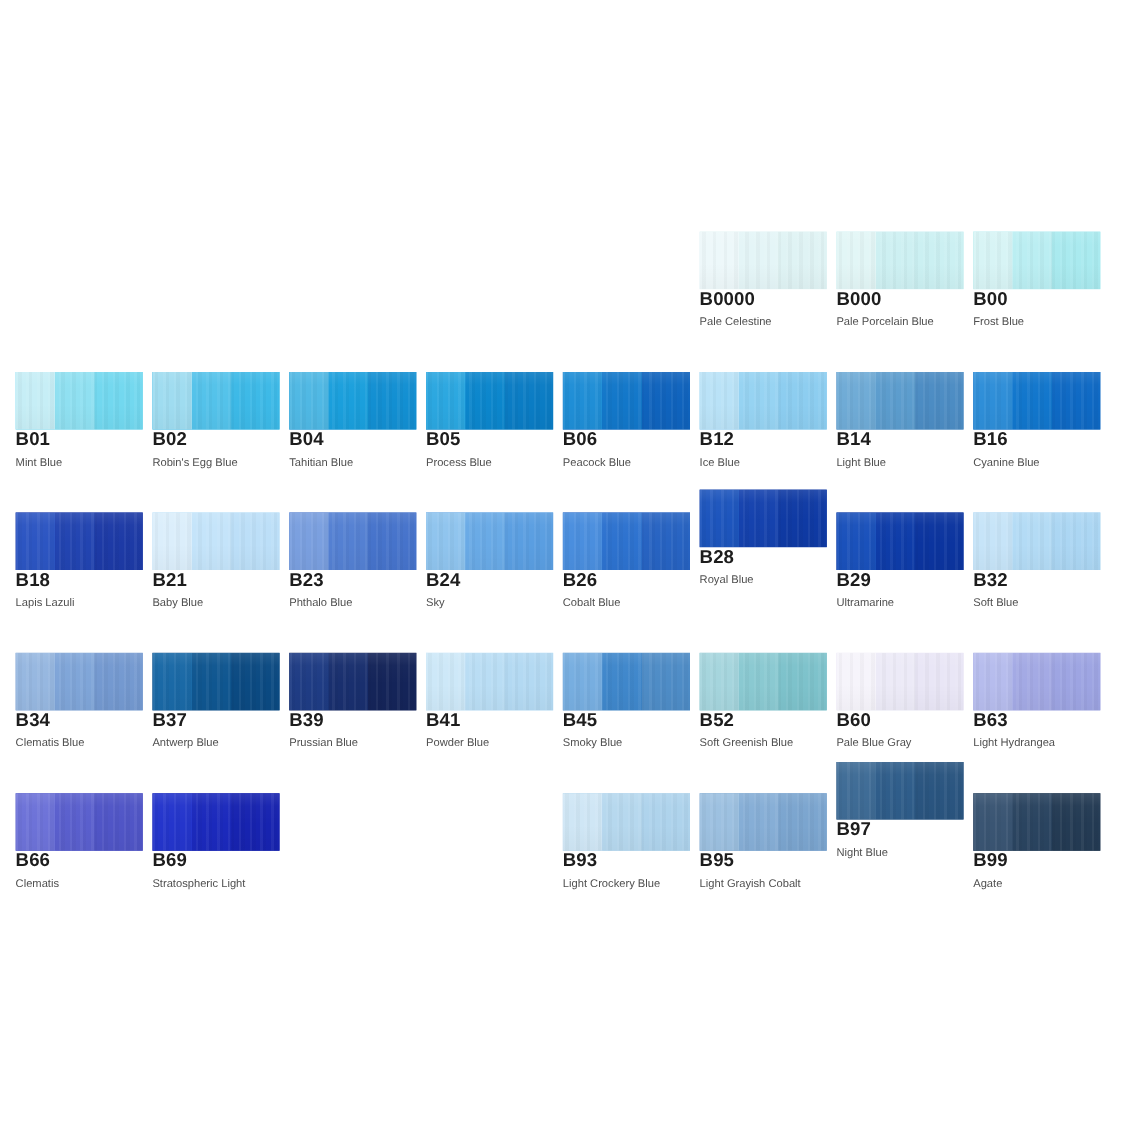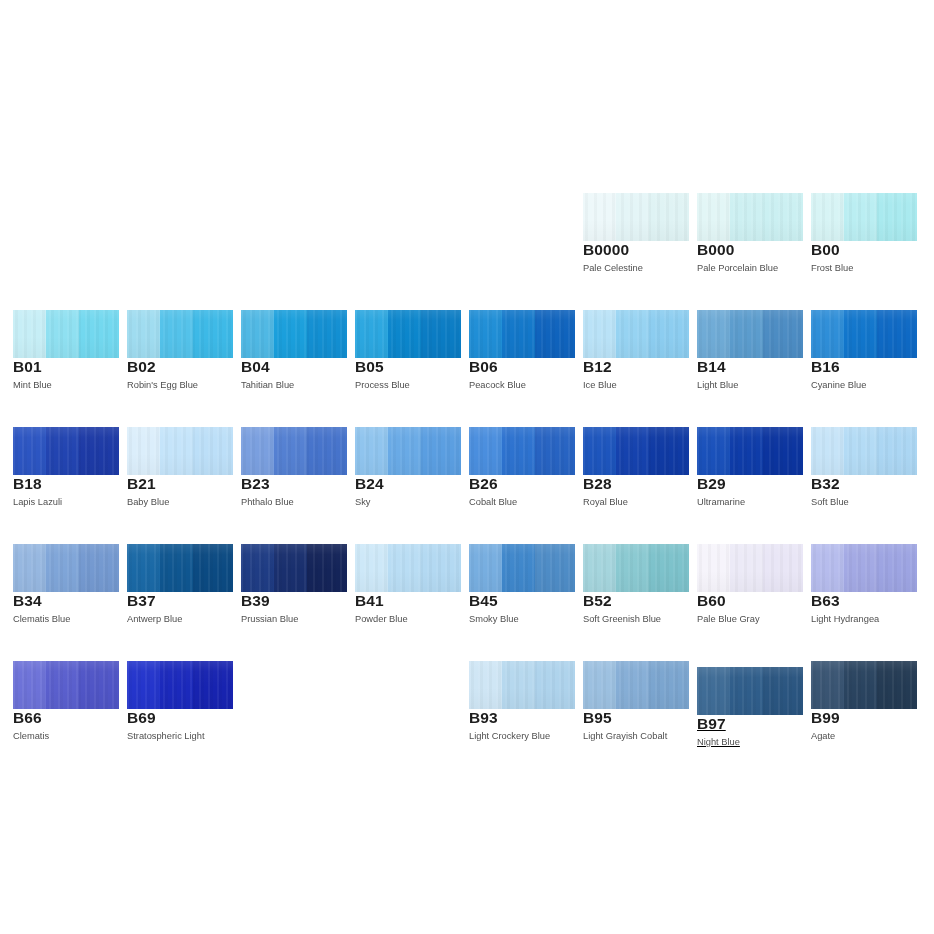--- a/index.html
+++ b/index.html
@@ -250,21 +250,21 @@
       <div class="swatch-chip" style="background: rgb(39, 99, 194);">
         <div class="band band-light" style="background: rgb(74, 142, 222);"></div>
         <div class="band band-mid" style="background: rgb(45, 114, 207);"></div>
         <div class="band band-dark" style="background: rgb(39, 99, 194);"></div>
         <div class="chip-texture"></div>
         <div class="chip-sheen"></div>
       </div>
       <div class="swatch-code">B26</div>
       <div class="swatch-name">Cobalt Blue</div>
     </div>
-    <div class="swatch-cell" style="left: 583px; top: 427px;">
+    <div class="swatch-cell" style="left: 583px; top: 408px;">
       <div class="swatch-chip" style="background: rgb(15, 58, 164);">
         <div class="band band-light" style="background: rgb(29, 85, 189);"></div>
         <div class="band band-mid" style="background: rgb(21, 66, 174);"></div>
         <div class="band band-dark" style="background: rgb(15, 58, 164);"></div>
         <div class="chip-texture"></div>
         <div class="chip-sheen"></div>
       </div>
       <div class="swatch-code">B28</div>
       <div class="swatch-name">Royal Blue</div>
     </div>
@@ -415,21 +415,21 @@
       <div class="swatch-chip" style="background: rgb(123, 165, 207);">
         <div class="band band-light" style="background: rgb(156, 192, 224);"></div>
         <div class="band band-mid" style="background: rgb(134, 174, 214);"></div>
         <div class="band band-dark" style="background: rgb(123, 165, 207);"></div>
         <div class="chip-texture"></div>
         <div class="chip-sheen"></div>
       </div>
       <div class="swatch-code">B95</div>
       <div class="swatch-name">Light Grayish Cobalt</div>
     </div>
-    <div class="swatch-cell" style="left: 697px; top: 667px; text-decoration: underline;">
+    <div class="swatch-cell" style="left: 697px; top: 635px;">
       <div class="swatch-chip" style="background: rgb(42, 85, 128);">
         <div class="band band-light" style="background: rgb(63, 108, 150);"></div>
         <div class="band band-mid" style="background: rgb(47, 93, 138);"></div>
         <div class="band band-dark" style="background: rgb(42, 85, 128);"></div>
         <div class="chip-texture"></div>
         <div class="chip-sheen"></div>
       </div>
       <div class="swatch-code">B97</div>
       <div class="swatch-name">Night Blue</div>
     </div>

